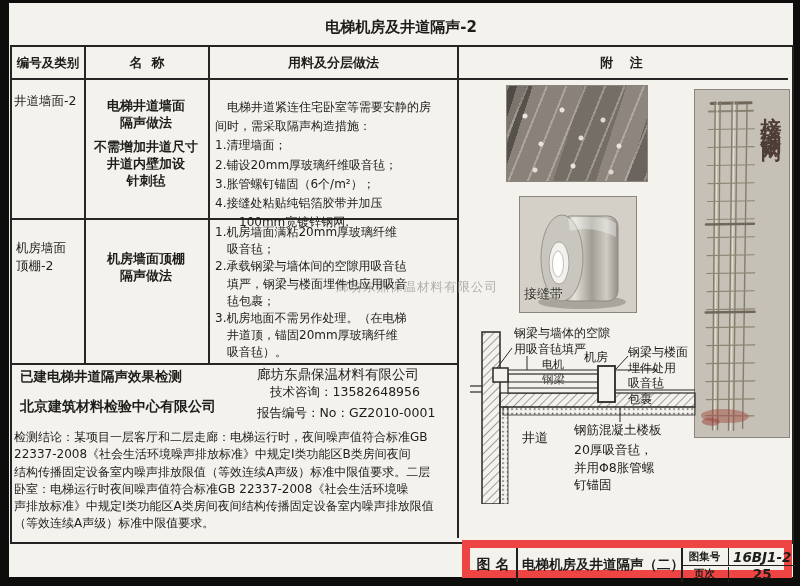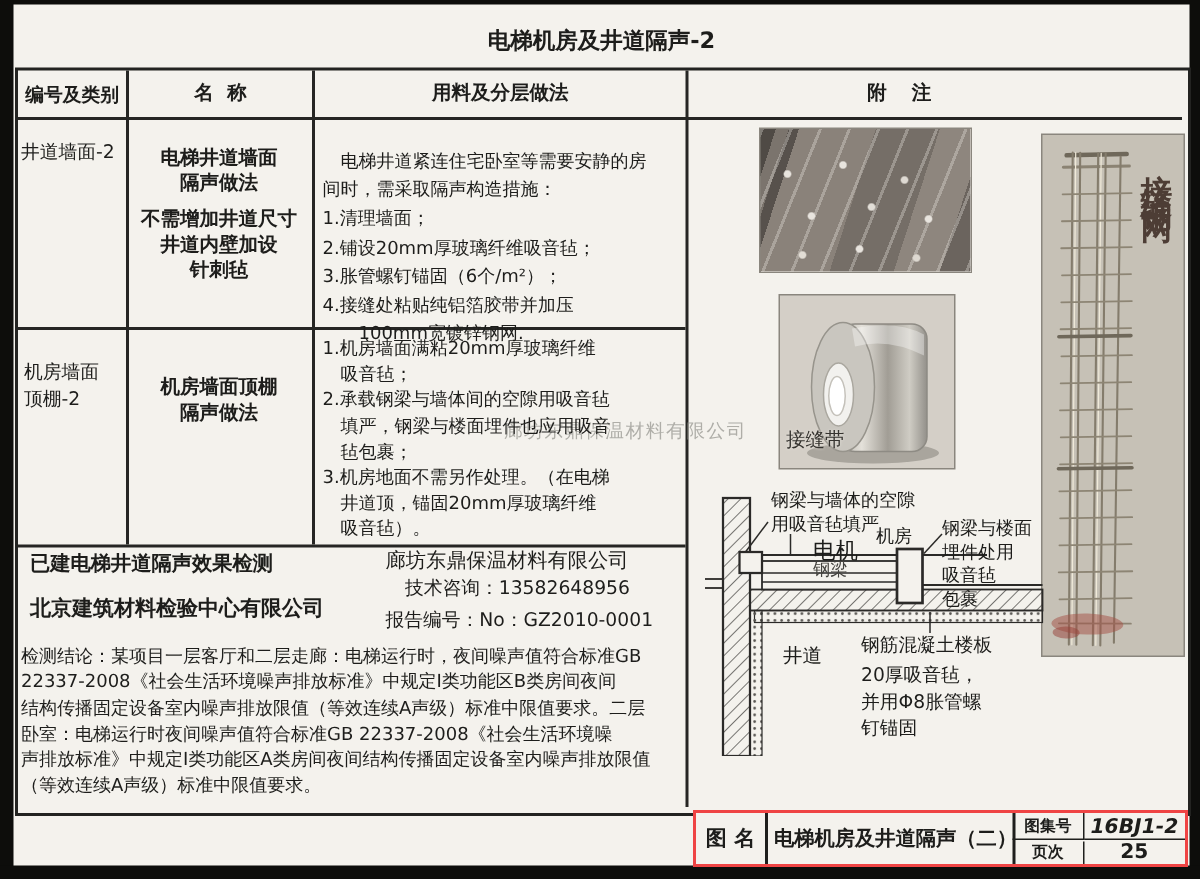--- a/index.html
+++ b/index.html
@@ -53,21 +53,21 @@
   <div class="line" style="left:208px;top:47px;width:1.5px;height:316px;"></div>
   <div class="line" style="left:457px;top:47px;width:1.5px;height:491px;"></div>
 
   <div class="line" style="left:12px;top:78px;width:776px;height:1.5px;"></div>
   <div class="line" style="left:12px;top:218px;width:445px;height:1.5px;"></div>
   <div class="line" style="left:12px;top:363px;width:445px;height:1.5px;"></div>
 
   <div class="t b" style="left:12px;top:54px;width:72px;text-align:center;font-size:12.5px;">编号及类别</div>
   <div class="t b" style="left:86px;top:54px;width:122px;text-align:center;font-size:13px;">名  称</div>
   <div class="t b" style="left:210px;top:54px;width:247px;text-align:center;font-size:13px;">用料及分层做法</div>
-  <div class="t b" style="left:437px;top:54px;width:331px;text-align:center;font-size:13px;letter-spacing:6px;">附 注</div>
+  <div class="t b" style="left:459px;top:54px;width:331px;text-align:center;font-size:13px;letter-spacing:6px;">附 注</div>
 
   <div class="t" style="left:14px;top:92px;font-size:12.5px;">井道墙面-2</div>
   <div class="abs cellcenter" style="left:86px;top:97px;width:120px;">
     <div class="b" style="font-size:13px;line-height:17px;white-space:pre-wrap;color:#1d1d1b;">电梯井道墙面
 隔声做法</div>
     <div class="b" style="font-size:13px;line-height:17px;white-space:pre-wrap;color:#1d1d1b;margin-top:7px;">不需增加井道尺寸
 井道内壁加设
 针刺毡</div>
   </div>
   <div class="t" style="left:215px;top:98px;width:240px;font-size:12px;line-height:19.2px;z-index:2;">　电梯井道紧连住宅卧室等需要安静的房
@@ -185,21 +185,21 @@
       <rect x="128" y="44" width="17" height="36" fill="#f4f2ed" stroke="#2b2a28" stroke-width="1.8"></rect>
       <line x1="57" y1="34" x2="57" y2="48" stroke="#2b2a28" stroke-width="1"></line>
       <line x1="42" y1="26" x2="27" y2="46" stroke="#2b2a28" stroke-width="1"></line>
       <line x1="158" y1="34" x2="146" y2="47" stroke="#2b2a28" stroke-width="1"></line>
       <line x1="150" y1="86" x2="150" y2="100" stroke="#2b2a28" stroke-width="1"></line>
     </svg>
   </div>
   <div class="t" style="left:514px;top:326px;font-size:12px;line-height:15.5px;z-index:2;">钢梁与墙体的空隙
 用吸音毡填严</div>
   <div class="t" style="left:584px;top:349px;font-size:12px;z-index:2;">机房</div>
-  <div class="t" style="left:542px;top:357px;font-size:15px;z-index:2;">电机</div>
+  <div class="t" style="left:542px;top:357px;font-size:11px;z-index:2;">电机</div>
   <div class="t" style="left:542px;top:371px;font-size:11.5px;color:#44433f;z-index:2;">钢梁</div>
   <div class="t" style="left:628px;top:345px;font-size:12px;line-height:15.5px;z-index:2;">钢梁与楼面
 埋件处用
 吸音毡
 包裹</div>
   <div class="t" style="left:522px;top:429px;font-size:13px;z-index:2;">井道</div>
   <div class="t" style="left:574px;top:421px;font-size:12.5px;z-index:2;">钢筋混凝土楼板</div>
   <div class="t" style="left:574px;top:441px;font-size:12.5px;line-height:17.5px;z-index:2;">20厚吸音毡，
 并用Φ8胀管螺
 钉锚固</div>
@@ -209,21 +209,21 @@
   <div class="t" style="left:257px;top:365px;font-size:13.5px;">廊坊东鼎保温材料有限公司</div>
   <div class="t" style="left:270px;top:383px;font-size:12.5px;">技术咨询：13582648956</div>
   <div class="t" style="left:257px;top:404px;font-size:12.5px;">报告编号：No：GZ2010-0001</div>
   <div class="t" style="left:14px;top:429px;width:455px;font-size:12px;line-height:17.3px;">检测结论：某项目一层客厅和二层走廊：电梯运行时，夜间噪声值符合标准GB
 22337-2008《社会生活环境噪声排放标准》中规定I类功能区B类房间夜间
 结构传播固定设备室内噪声排放限值（等效连续A声级）标准中限值要求。二层
 卧室：电梯运行时夜间噪声值符合标准GB 22337-2008《社会生活环境噪
 声排放标准》中规定I类功能区A类房间夜间结构传播固定设备室内噪声排放限值
 （等效连续A声级）标准中限值要求。</div>
 
-  <div class="abs" style="left:462px;top:540px;width:330px;height:38px;border:2px solid #ef4444;box-sizing:border-box;background:#f4f2ed;">
+  <div class="abs" style="left:462px;top:540px;width:330px;height:38px;border:8px solid #ef4444;box-sizing:border-box;background:#f4f2ed;">
     <div class="abs" style="left:0;top:0;width:46px;height:34px;border-right:2px solid #1f1f1d;display:flex;align-items:center;justify-content:center;">
       <span class="b" style="font-size:14px;color:#1d1d1b;">图 名</span>
     </div>
     <div class="abs" style="left:46px;top:0;width:165px;height:34px;border-right:2px solid #1f1f1d;display:flex;align-items:center;">
       <span class="b" style="font-size:13.5px;color:#1d1d1b;padding-left:6px;white-space:nowrap;">电梯机房及井道隔声（二）</span>
     </div>
     <div class="abs" style="left:211px;top:0;width:47px;height:17px;border-right:1.5px solid #1f1f1d;border-bottom:1.5px solid #1f1f1d;display:flex;align-items:center;justify-content:center;">
       <span class="b" style="font-size:10.5px;color:#1d1d1b;">图集号</span>
     </div>
     <div class="abs" style="left:258.5px;top:0;width:67.5px;height:17px;border-bottom:1.5px solid #1f1f1d;display:flex;align-items:center;justify-content:center;">

